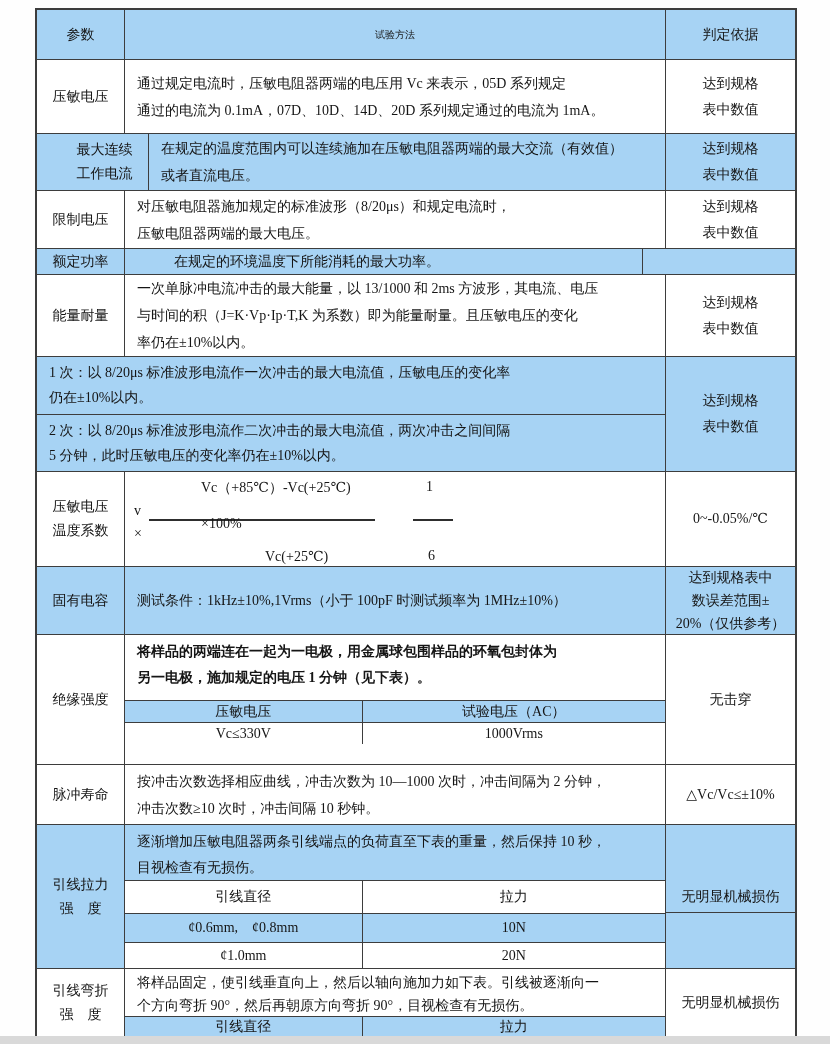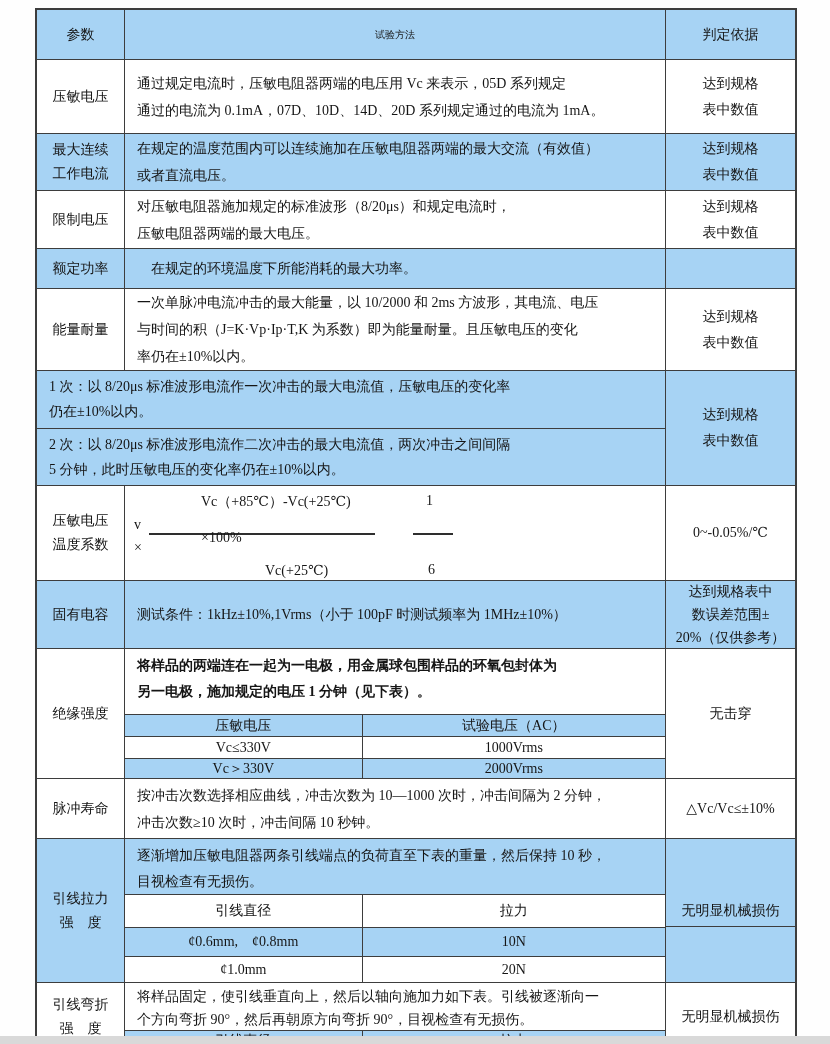--- a/index.html
+++ b/index.html
@@ -35,23 +35,23 @@
   }
   .method {
     height:100%; display:flex; align-items:center;
     font-size:14px; line-height:27px; padding:2px 8px 2px 12px; white-space:pre-line;
   }
   .hdr-cell { display:flex; align-items:center; justify-content:center; font-size:10px; }
 
   
   .rh-hdr { height:50px; }
   .rh1 { height:74px; }
-  .rh2 { height:57px; }
+  .rh2 { height:57px;padding-left:24px; }
   .rh3 { height:58px; }
-  .rh4 { height:40px; }
+  .rh4 { height:26px;gap:23px; }
   .rh5 { height:82px; }
   .rh6 { height:115px; }
   .rh7 { height:95px; }
   .rh8 { height:68px; }
   .rh9 { height:130px; }
   .rh10 { height:60px; }
   .rh11 { height:144px; }
   .rh12 { height:68px; }
 
   
@@ -140,21 +140,21 @@
       <div class="c1">额定功率</div>
       <div class="c2">
           <div class="method">　在规定的环境温度下所能消耗的最大功率。</div>
         </div>
       <div class="c3"></div>
     </div>
 
     <div class="row rh5 white">
       <div class="c1">能量耐量</div>
       <div class="c2">
-          <div class="method">一次单脉冲电流冲击的最大能量，以 10/2000 和 2ms 方波形，其电流、电压
+          <div class="method">一次单脉冲电流冲击的最大能量，以 13/1000 和 2ms 方波形，其电流、电压
 与时间的积（J=K·Vp·Ip·T,K 为系数）即为能量耐量。且压敏电压的变化
 率仍在±10%以内。</div>
         </div>
       <div class="c3">达到规格
 表中数值</div>
     </div>
 
     <div class="row rh6 blue">
       <div class="c2 split-col">
         <div class="sub sub-top">1 次：以 8/20μs 标准波形电流作一次冲击的最大电流值，压敏电压的变化率
@@ -199,24 +199,20 @@
         <div class="intro ins-intro">将样品的两端连在一起为一电极，用金属球包围样品的环氧包封体为
 另一电极，施加规定的电压 1 分钟（见下表）。</div>
         <div class="itr ins-r blue">
           <div class="itc itc-l">压敏电压</div>
           <div class="itc itc-r">试验电压（AC）</div>
         </div>
         <div class="itr ins-r white">
           <div class="itc itc-l">Vc≤330V</div>
           <div class="itc itc-r">1000Vrms</div>
         </div>
-        <div class="itr ins-last blue">
-          <div class="itc itc-l">Vc＞330V</div>
-          <div class="itc itc-r">2000Vrms</div>
-        </div>
       </div>
       <div class="c3">无击穿</div>
     </div>
 
     <div class="row rh10 white">
       <div class="c1">脉冲寿命</div>
       <div class="c2">
           <div class="method">按冲击次数选择相应曲线，冲击次数为 10—1000 次时，冲击间隔为 2 分钟，
 冲击次数≥10 次时，冲击间隔 10 秒钟。</div>
         </div>

